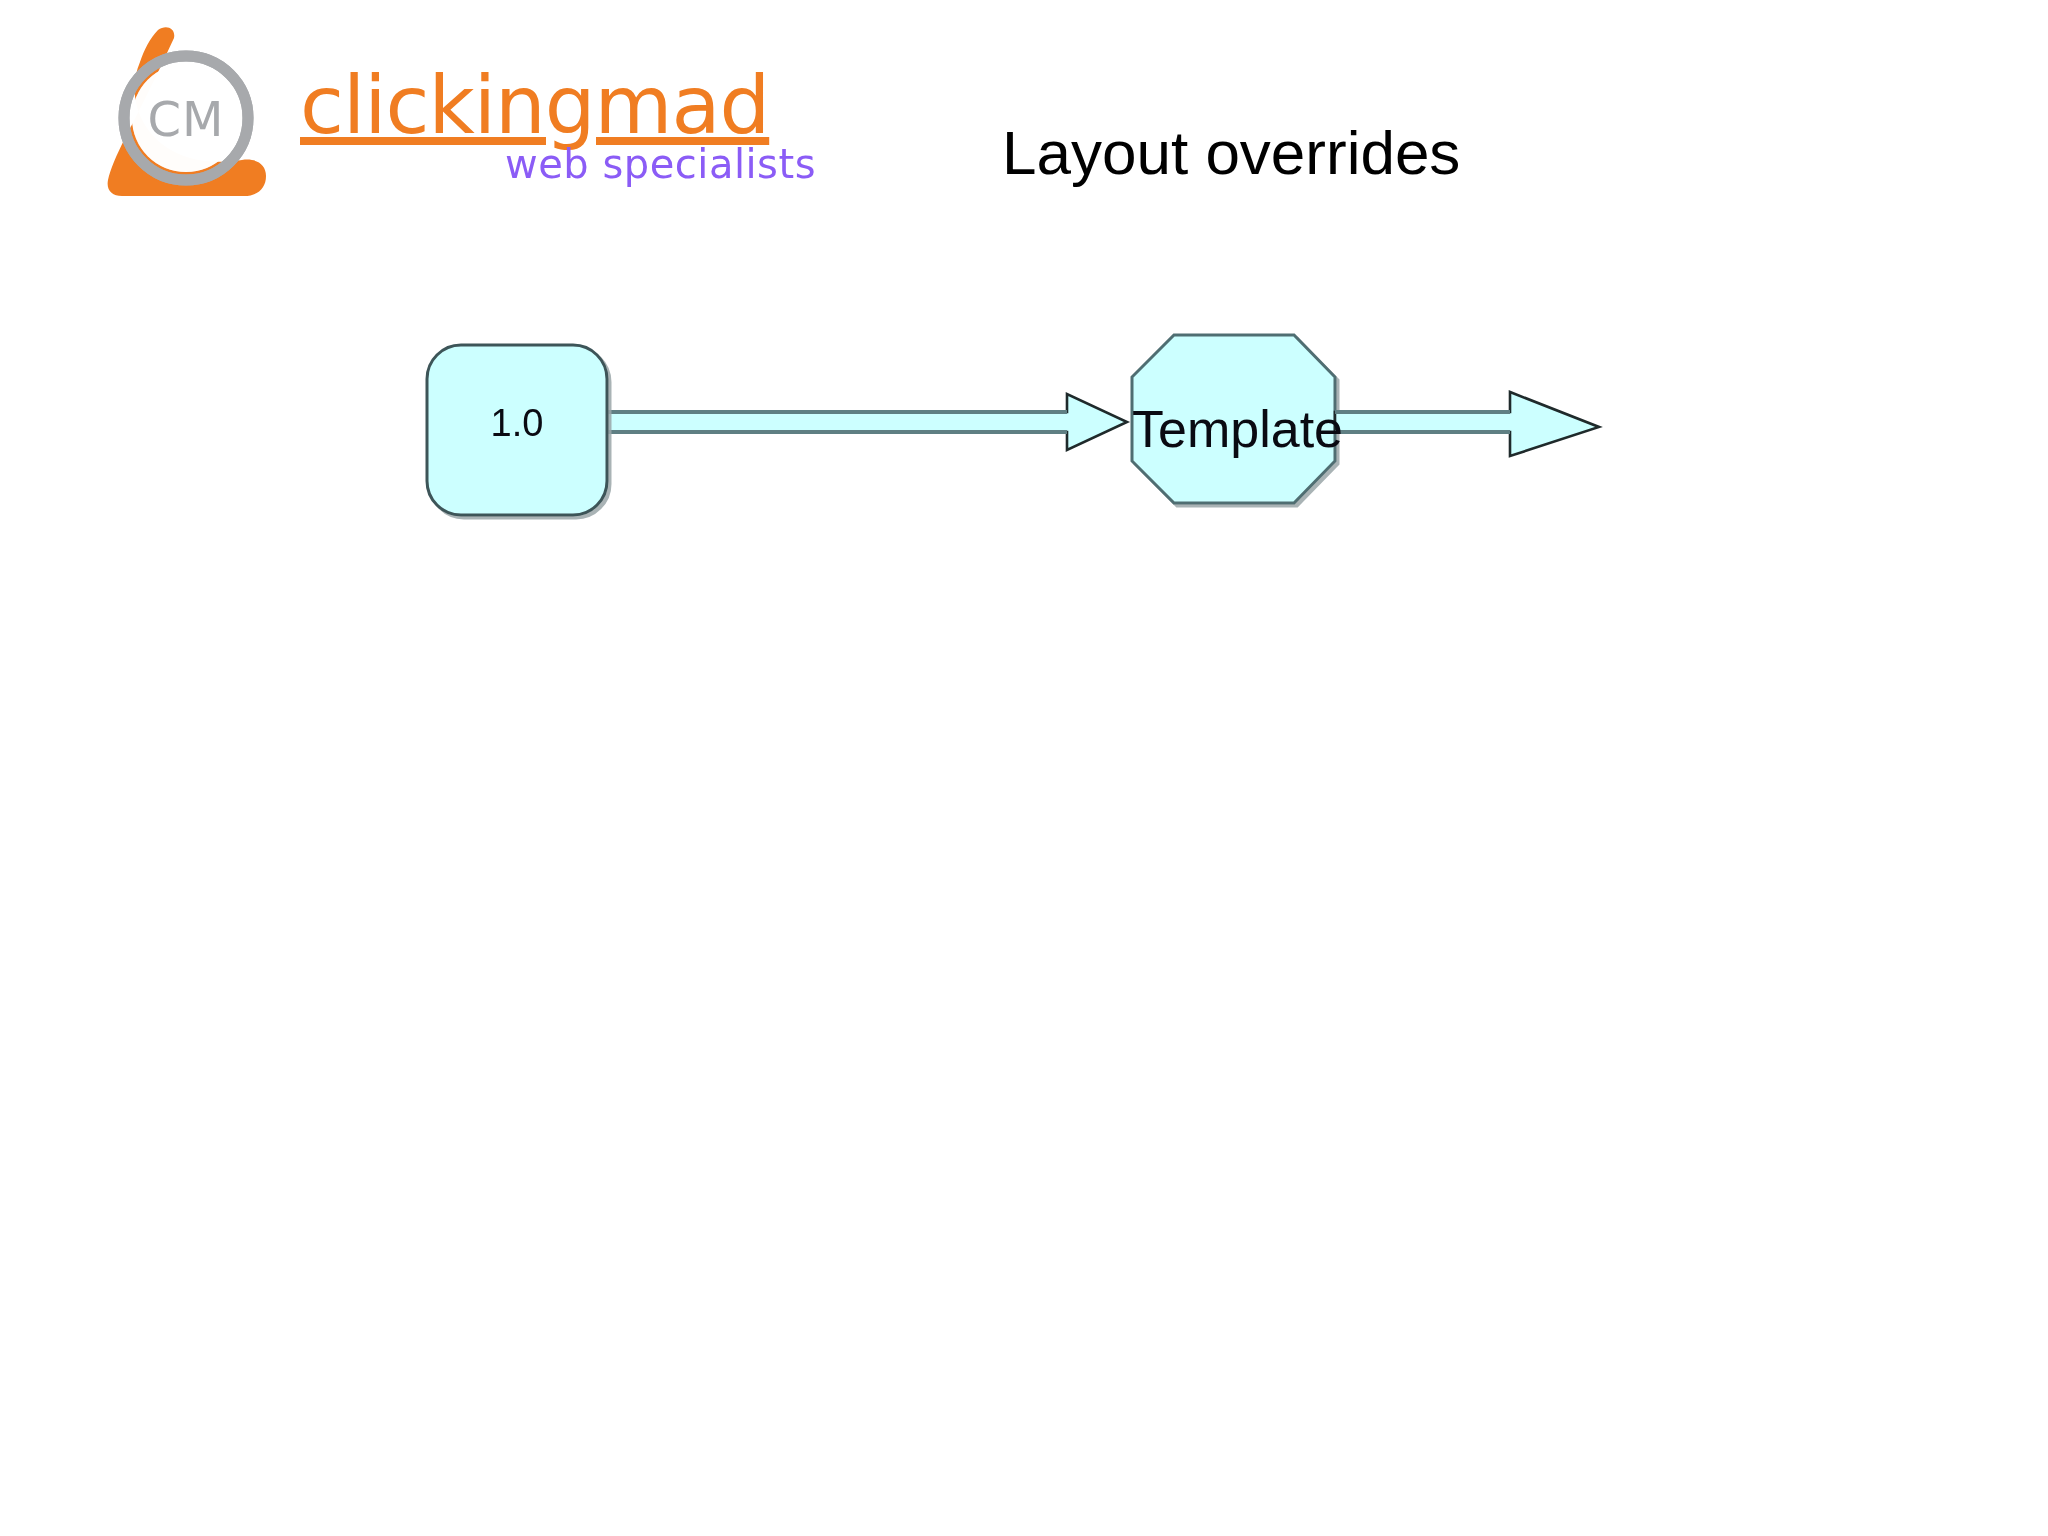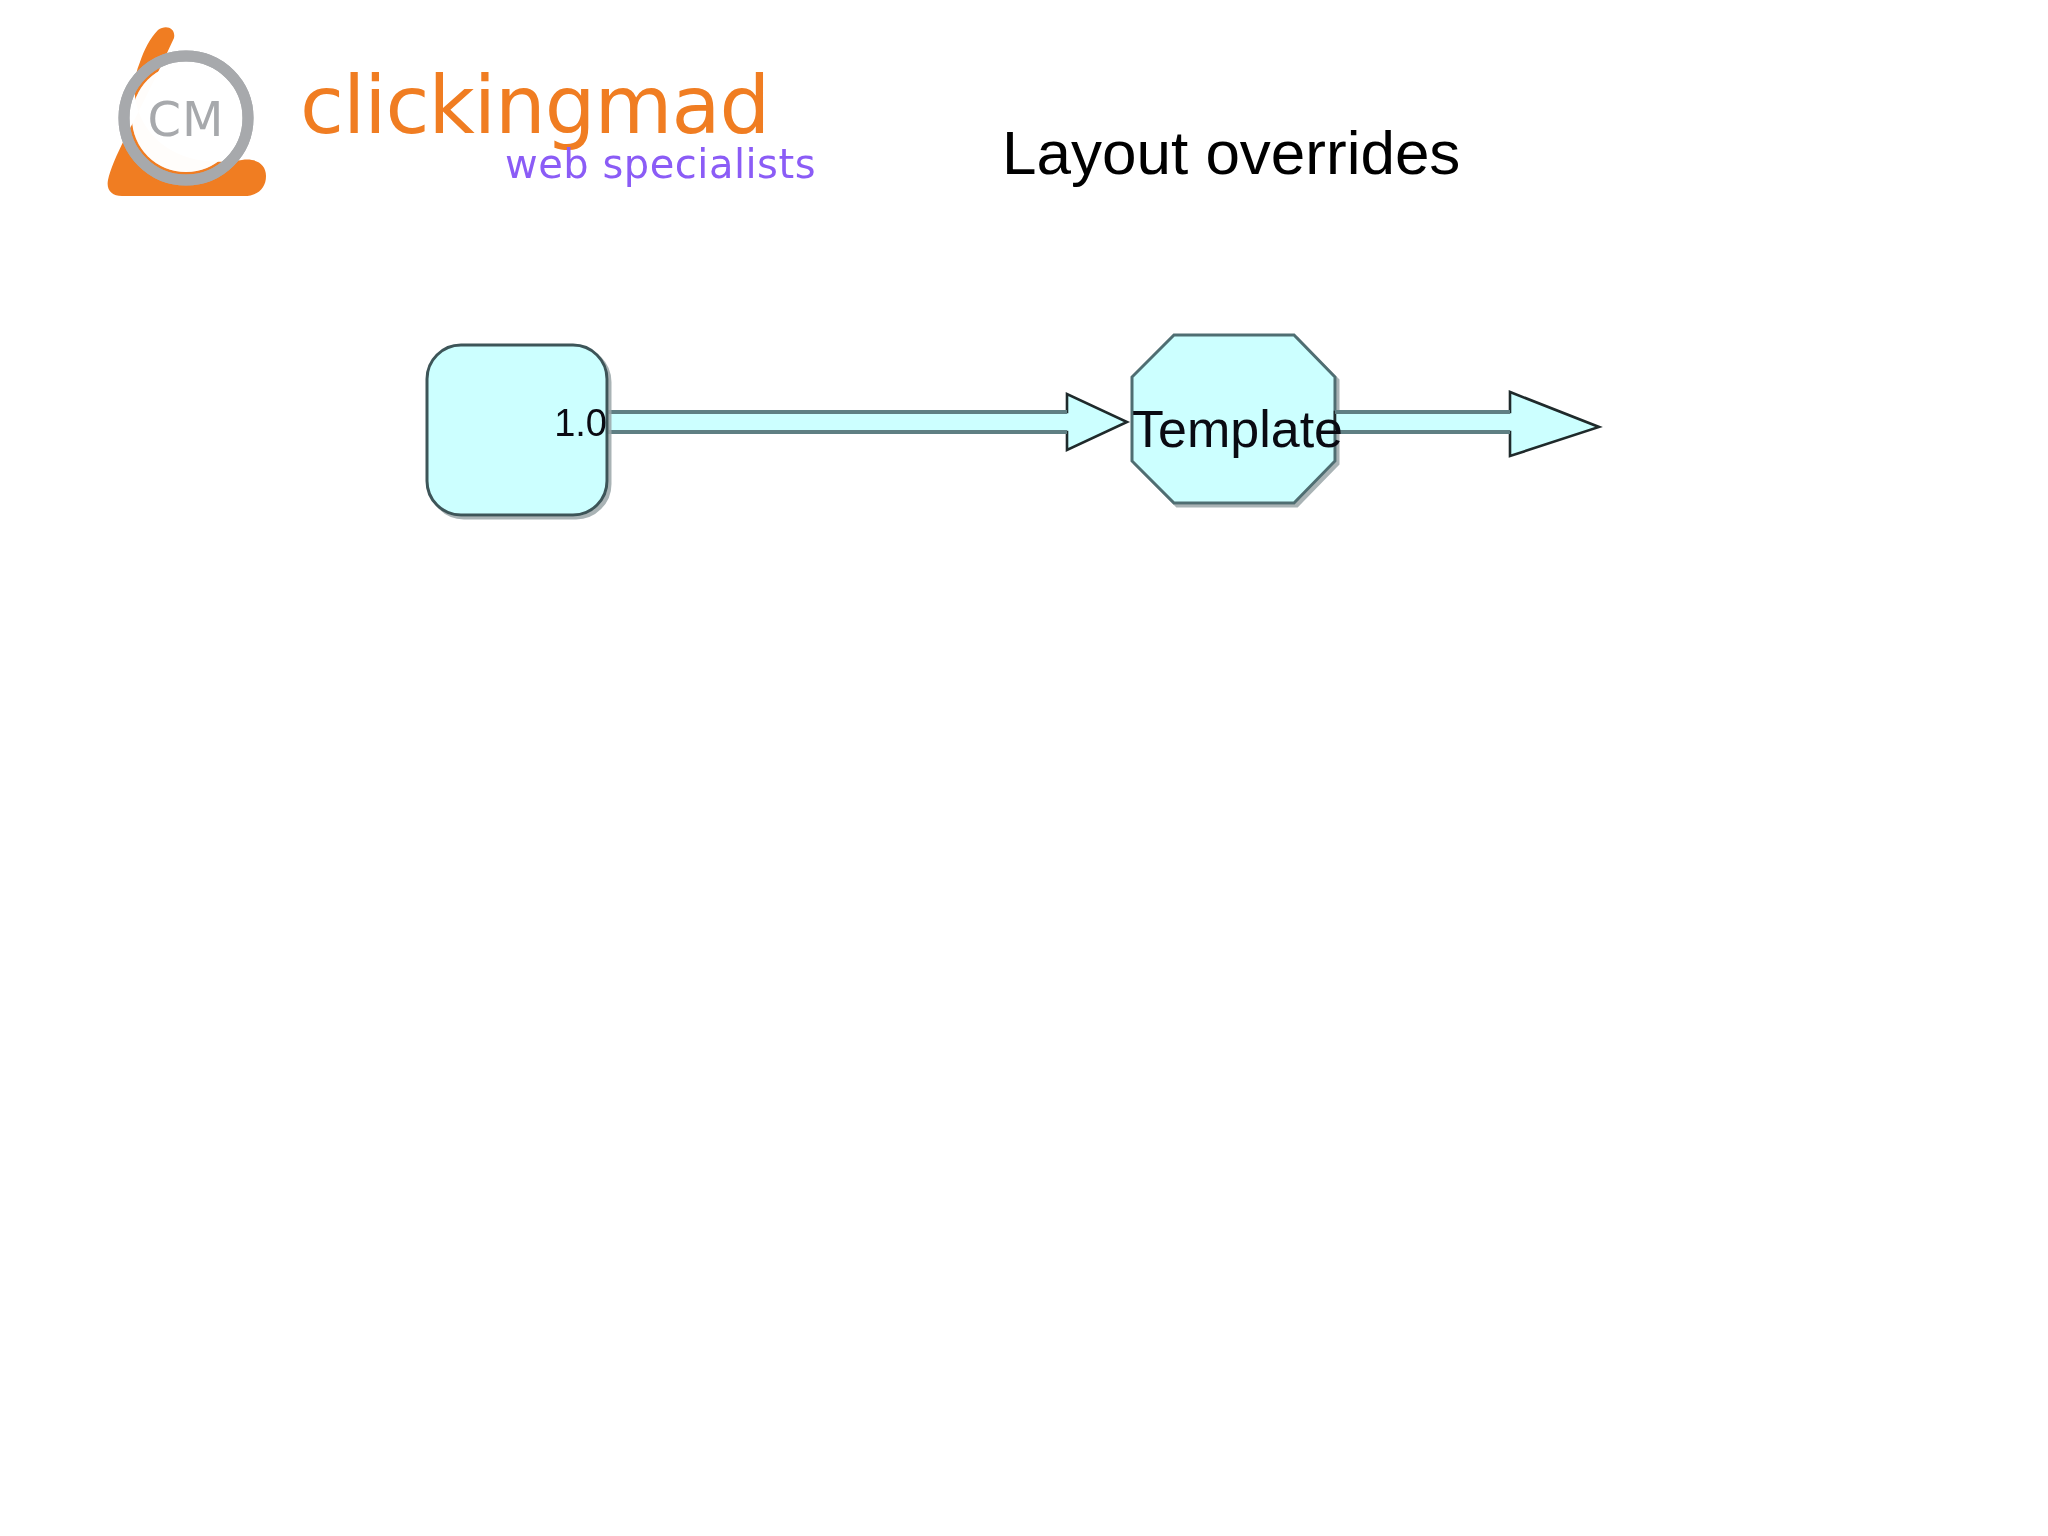--- a/index.html
+++ b/index.html
@@ -47,20 +47,21 @@
     position: absolute;
     left: 0px;
     top: 0px;
     font-family: "DejaVu Sans", sans-serif;
     font-size: 80px;
     font-weight: 400;
     letter-spacing: -1px;
     color: #F07D22;
     line-height: 1;
     white-space: nowrap;
+    text-decoration: underline;
   }
   .logo-tagline {
     position: absolute;
     left: 205px;
     top: 78px;
     font-family: "DejaVu Sans", sans-serif;
     font-size: 40px;
     font-weight: 400;
     letter-spacing: 0.5px;
     color: #8b5cf6;
@@ -90,21 +91,21 @@
     height: 1536px;
     pointer-events: none;
   }
   #diagram .hit { pointer-events: auto; }
 
   .node-label {
     position: absolute;
     font-family: "Liberation Sans", sans-serif;
     color: #0a0a12;
     white-space: nowrap;
-    text-align: right;
+    text-align: center;
   }
   #label-process {
     left: 405px;
     top: 402px;
     width: 180px;
     font-size: 38px;
   }
   #label-template {
     left: 1110px;
     top: 399px;

